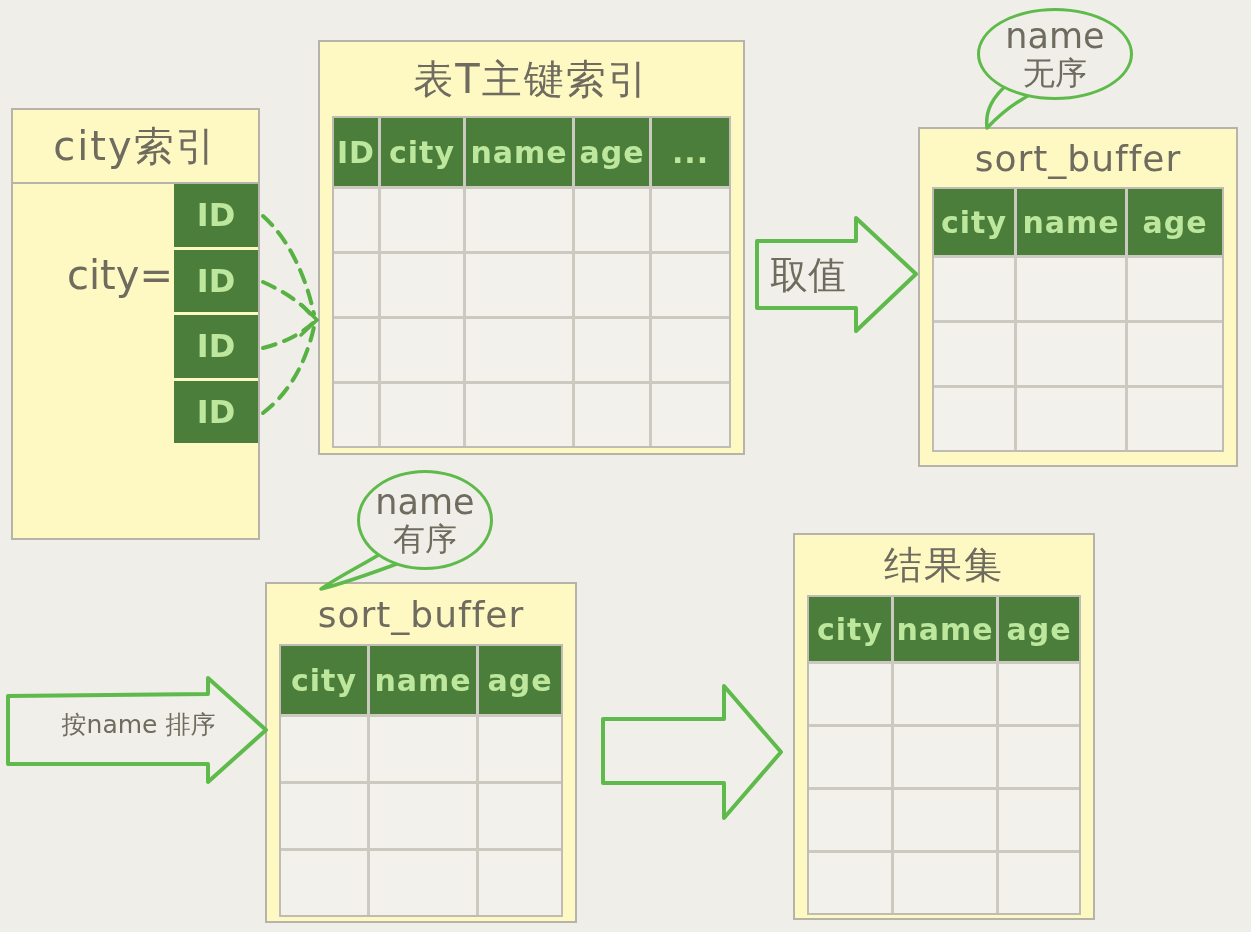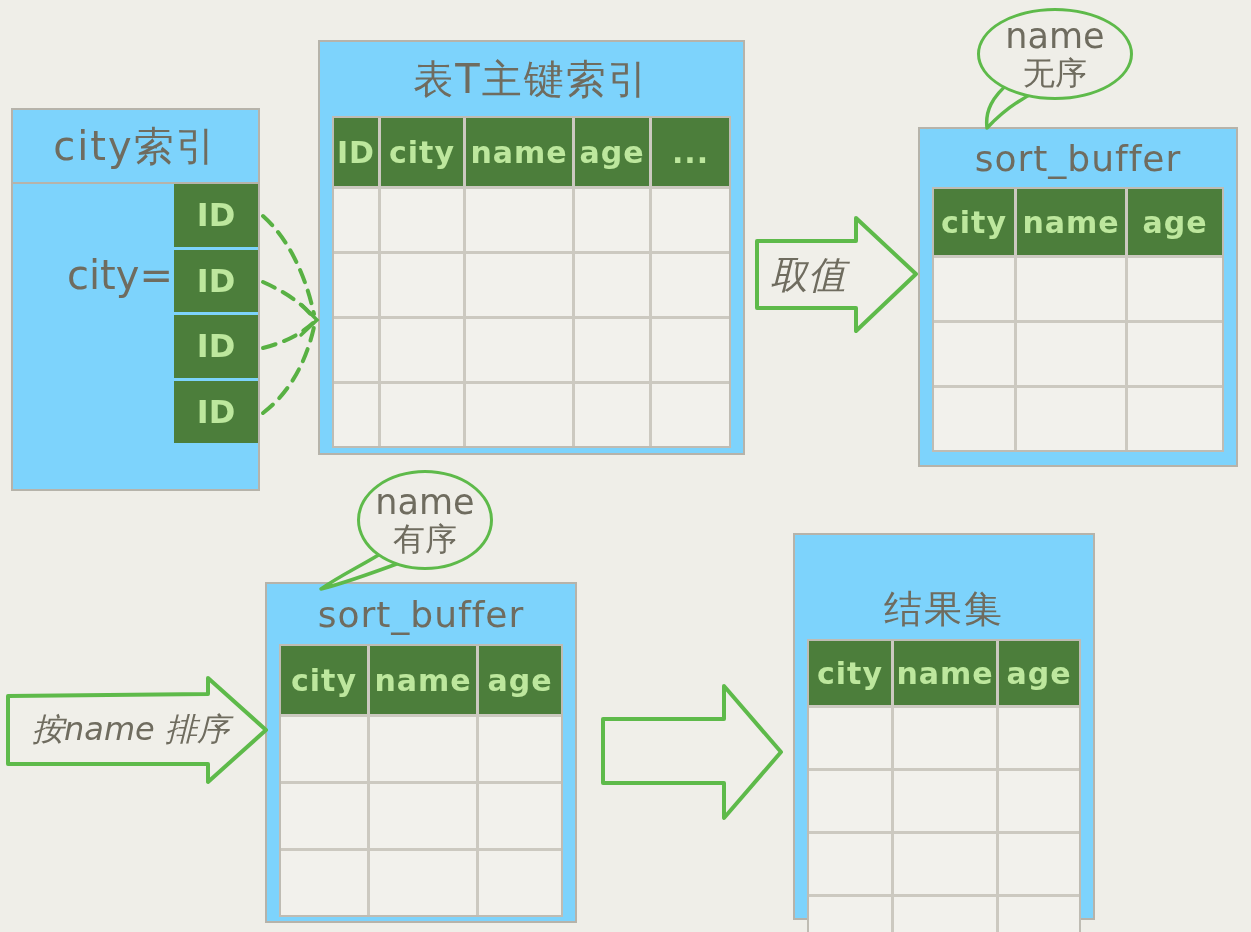--- a/index.html
+++ b/index.html
@@ -2,21 +2,21 @@
 <html><head>
 <meta charset="utf-8">
 <style>
   html,body { margin:0; padding:0; background:#efeee8; }
   #canvas {
     position:relative; width:1251px; height:932px; background:#efeee8;
     font-family:"DejaVu Sans", sans-serif; overflow:hidden;
   }
   
   .tbl {
-    position:absolute; background:#7dd3fc; border:2px solid #b6b3aa;
+    position:absolute; background:#fef9c3; border:2px solid #b6b3aa;
     box-sizing:border-box; z-index:1;
   }
   .tbl-title {
     display:flex; align-items:center; justify-content:center;
     color:#6f6c5f; letter-spacing:2px;
   }
   .grid {
     display:grid; gap:3px; background:#ccc9c0; border:2px solid #bfbcb3;
     margin:0 12px; box-sizing:border-box;
   }
@@ -50,24 +50,23 @@
   }
   #bubble-unordered { left:977px; top:8px;  width:156px; height:92px; }
   #bubble-ordered   { left:357px; top:470px; width:136px; height:100px; }
   .bubble .l1 { font-size:35px; }
   .bubble .l2 { font-size:32px; }
 
   
   .arrow-label {
     position:absolute; z-index:4; color:#6f6c5f; text-align:center;
     white-space:nowrap;
-    font-style:italic;
   }
   #fetch-label  { left:758px; top:250px; width:100px; font-size:38px; }
-  #sort-label   { left:8px;  top:708px; width:245px; font-size:32px; }
+  #sort-label   { left:16px;  top:708px; width:245px; font-size:25px; }
   #return-label { left:606px; top:732px; width:118px; font-size:37px; }
 
   
   #overlay { position:absolute; left:0; top:0; z-index:3; pointer-events:none; }
 </style>
 </head>
 <body>
 
 <div id="canvas">
 
@@ -83,21 +82,21 @@
       <path d="M757,241 L856,241 L856,218 L916,274 L856,331 L856,308 L757,308 Z"></path>
       <path d="M8,696 L208,694 L208,678 L266,730 L208,782 L208,764 L8,764 Z"></path>
       <path d="M603,719 L724,719 L724,686 L781,752 L724,818 L724,783 L603,783 Z"></path>
     </g>
     <g stroke="#5eba4a" stroke-width="3.5" fill="#efeee8" stroke-linejoin="round">
       <path d="M1010,82 C992,97 985,111 987,128 C1001,113 1019,99 1040,90 Z"></path>
       <path d="M385,551 C363,565 341,575 321,589 C345,583 375,572 402,562 Z"></path>
     </g>
   </svg>
 
-  <div class="tbl" style="left:11px; top:108px; width:249px; height:383px;">
+  <div class="tbl" style="left:11px; top:108px; width:249px; height:432px;">
     <div class="tbl-title" style="height:72px; font-size:40px; border-bottom:2px solid #b6b3aa;">city索引</div>
     <div id="city-index-body">
       <div id="city-condition">
         <div>city=</div>
       </div>
       <div id="id-column">
         <div class="id-cell">ID</div>
         <div class="id-cell">ID</div>
         <div class="id-cell">ID</div>
         <div class="id-cell">ID</div>
@@ -166,21 +165,21 @@
       <div class="cell"></div>
         <div class="cell"></div>
         <div class="cell"></div>
       <div class="cell"></div>
         <div class="cell"></div>
         <div class="cell"></div>
     </div>
   </div>
 
   <div class="tbl" style="left:793px; top:533px; width:302px; height:387px;">
-    <div class="tbl-title" style="height:60px; font-size:38px;margin-top:44px;">结果集</div>
+    <div class="tbl-title" style="height:60px; font-size:38px;">结果集</div>
     <div class="grid" style="grid-template-columns:82px 102px 1fr; grid-template-rows:64px repeat(4,60px);">
       <div class="hcell">city</div>
       <div class="hcell">name</div>
       <div class="hcell">age</div>
       <div class="cell"></div>
         <div class="cell"></div>
         <div class="cell"></div>
       <div class="cell"></div>
         <div class="cell"></div>
         <div class="cell"></div>

